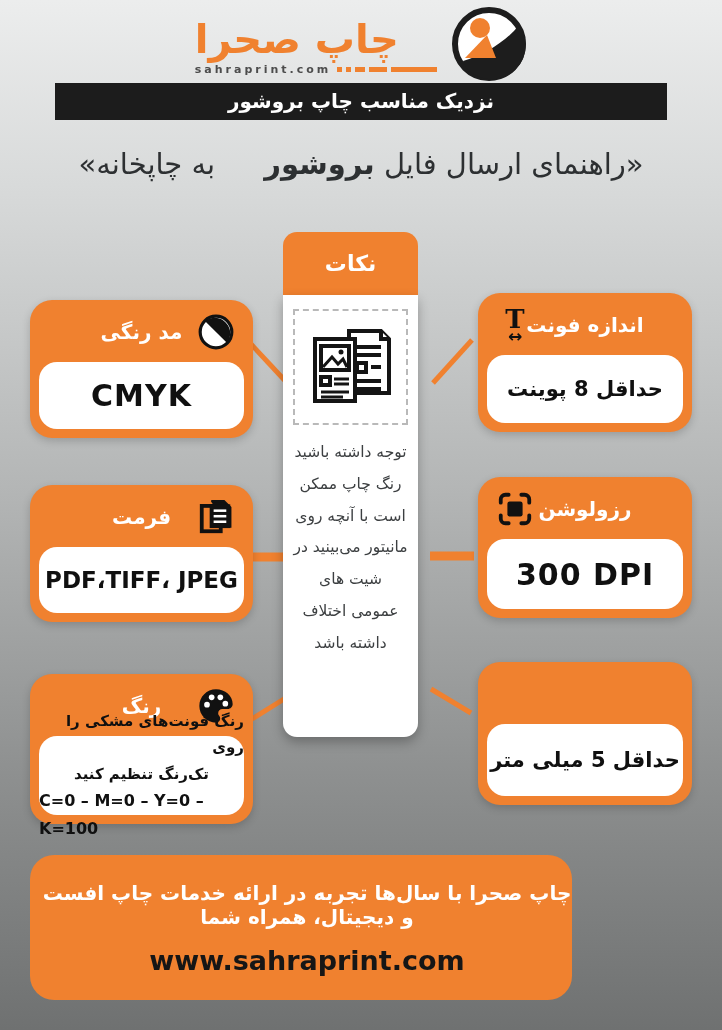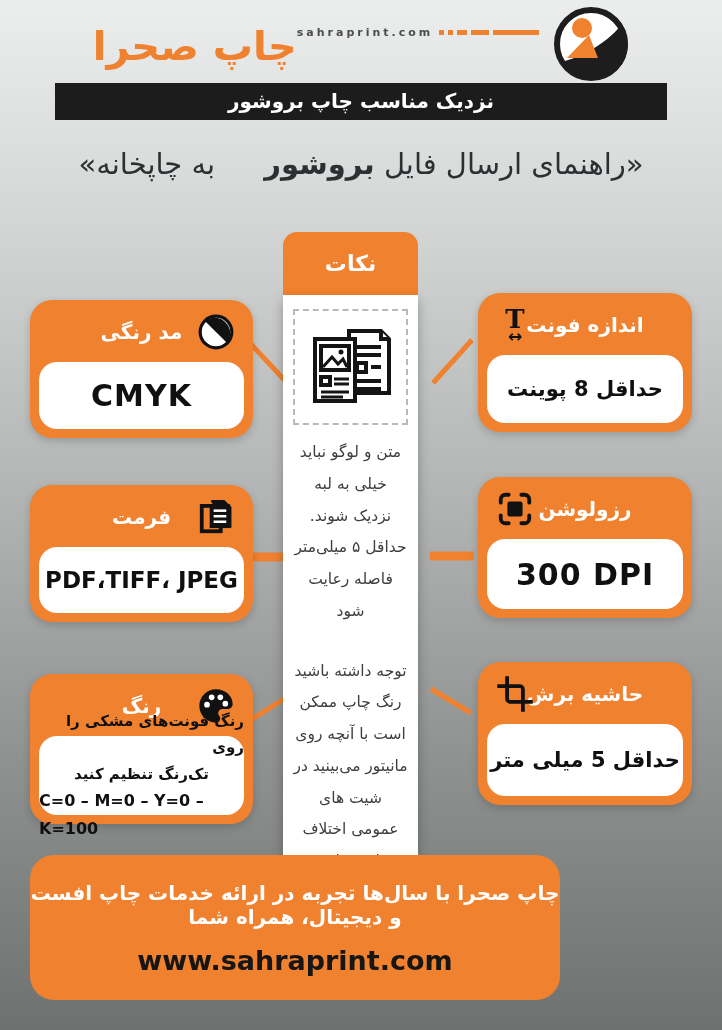--- a/index.html
+++ b/index.html
@@ -2,21 +2,21 @@
 <html lang="fa"><head>
 <meta charset="utf-8">
 <style>
   html,body{margin:0;padding:0;}
   body{font-family:"DejaVu Sans","Liberation Sans",sans-serif;}
   .page{position:relative;width:722px;height:1030px;overflow:hidden;
         background:linear-gradient(180deg,#ECEDED 0%,#D8DADA 18%,#B3B5B5 48%,#8E9090 75%,#6F7171 100%);}
 
   
   .logo-row{position:absolute;top:6px;left:0;width:100%;display:flex;justify-content:center;align-items:center;gap:14px;}
-  .logo-text-block{display:flex;flex-direction:row;align-items:flex-start;}
+  .logo-text-block{display:flex;flex-direction:column;align-items:flex-start;}
   .logo-name{color:#F0812F;font-size:40px;font-weight:800;line-height:1.1;direction:rtl;letter-spacing:1px;}
   .logo-sub{display:flex;align-items:center;gap:6px;margin-top:2px;}
   .logo-domain{font-size:11px;letter-spacing:3px;color:#4c4c4c;font-weight:600;}
   .logo-dashes{display:flex;align-items:center;gap:4px;}
   .logo-dashes i{display:block;height:5px;background:#F0812F;}
   .logo-dashes i:nth-child(1){width:5px;}
   .logo-dashes i:nth-child(2){width:5px;}
   .logo-dashes i:nth-child(3){width:10px;}
   .logo-dashes i:nth-child(4){width:18px;}
   .logo-dashes i:nth-child(5){width:46px;}
@@ -60,21 +60,21 @@
 
   .card-l1{left:30px;top:300px;width:223px;height:138px;}
   .card-l2{left:30px;top:485px;width:223px;height:137px;}
   .card-l3{left:30px;top:668px;width:223px;height:150px;margin-top:6px;}
   .card-r1{left:478px;top:293px;width:214px;height:139px;}
   .card-r2{left:478px;top:477px;width:214px;height:141px;}
   .card-r3{left:478px;top:662px;width:214px;height:143px;}
 
   
   .footer{position:absolute;left:30px;top:855px;width:530px;height:145px;background:#F0812F;border-radius:24px;
-          text-align:center;z-index:1;}
+          text-align:center;z-index:1;padding-left:12px;}
   .footer-tagline{margin-top:26px;color:#fff;font-size:20px;font-weight:800;direction:rtl;}
   .footer-site{margin-top:16px;color:#161616;font-size:27px;font-weight:700;}
 
   .fserif{font-family:"DejaVu Serif","Liberation Serif",serif;}
 </style>
 </head>
 <body>
 
 <div class="page">
 
@@ -132,21 +132,20 @@
           <rect x="18" y="27" width="28" height="24"></rect>
           <path d="M20,48 L29,38 L35,45 L40,40 L44,48" stroke-width="3"></path>
           <circle cx="38" cy="33" r="2.5" fill="#141414" stroke="none"></circle>
           <rect x="18" y="58" width="9" height="8"></rect>
           <line x1="31" y1="60" x2="46" y2="60" stroke-width="3"></line>
             <line x1="31" y1="65" x2="46" y2="65" stroke-width="3"></line>
           <line x1="18" y1="73" x2="46" y2="73" stroke-width="3"></line>
             <line x1="18" y1="78" x2="40" y2="78" stroke-width="3"></line>
         </svg>
       </div>
-      <p class="note-par">متن و لوگو نباید خیلی به لبه نزدیک شوند. حداقل ۵ میلی‌متر فاصله رعایت شود</p>
       <p class="note-par">توجه داشته باشید رنگ چاپ ممکن است با آنچه روی مانیتور می‌بینید در شیت های عمومی اختلاف داشته باشد</p>
     </div>
   </section>
 
   <section class="info-card left card-l2">
     <div class="card-head">
       <span class="card-title">فرمت</span>
       <span class="card-icon">
         <svg width="38" height="38" viewBox="0 0 24 24">
           <rect x="3" y="5" width="12" height="16" fill="none" stroke="#111" stroke-width="2.4"></rect>
@@ -223,29 +222,20 @@
           <rect x="7.2" y="7.2" width="9.6" height="9.6" rx="1.5" fill="#111" stroke="none"></rect>
         </svg>
       </span>
     </div>
     <div class="card-value">
       <span class="val-big">300 DPI</span>
     </div>
   </section>
 
   <section class="info-card right card-r3">
-    <div class="card-head">
-      <span class="card-title">حاشیه برش</span>
-      <span class="card-icon">
-        <svg width="38" height="38" viewBox="0 0 24 24" fill="none" stroke="#111" stroke-width="2.4" stroke-linecap="square">
-          <path d="M7,2 V15 C7,16.1 7.9,17 9,17 H22"></path>
-          <path d="M2,7 H15 C16.1,7 17,7.9 17,9 V22"></path>
-        </svg>
-      </span>
-    </div>
     <div class="card-value">
       <span class="val-fa">حداقل 5 میلی متر</span>
     </div>
   </section>
 
   <footer class="footer">
     <div class="footer-tagline">چاپ صحرا با سال‌ها تجربه در ارائه خدمات چاپ افست و دیجیتال، همراه شما</div>
     <div class="footer-site">www.sahraprint.com</div>
   </footer>
 

